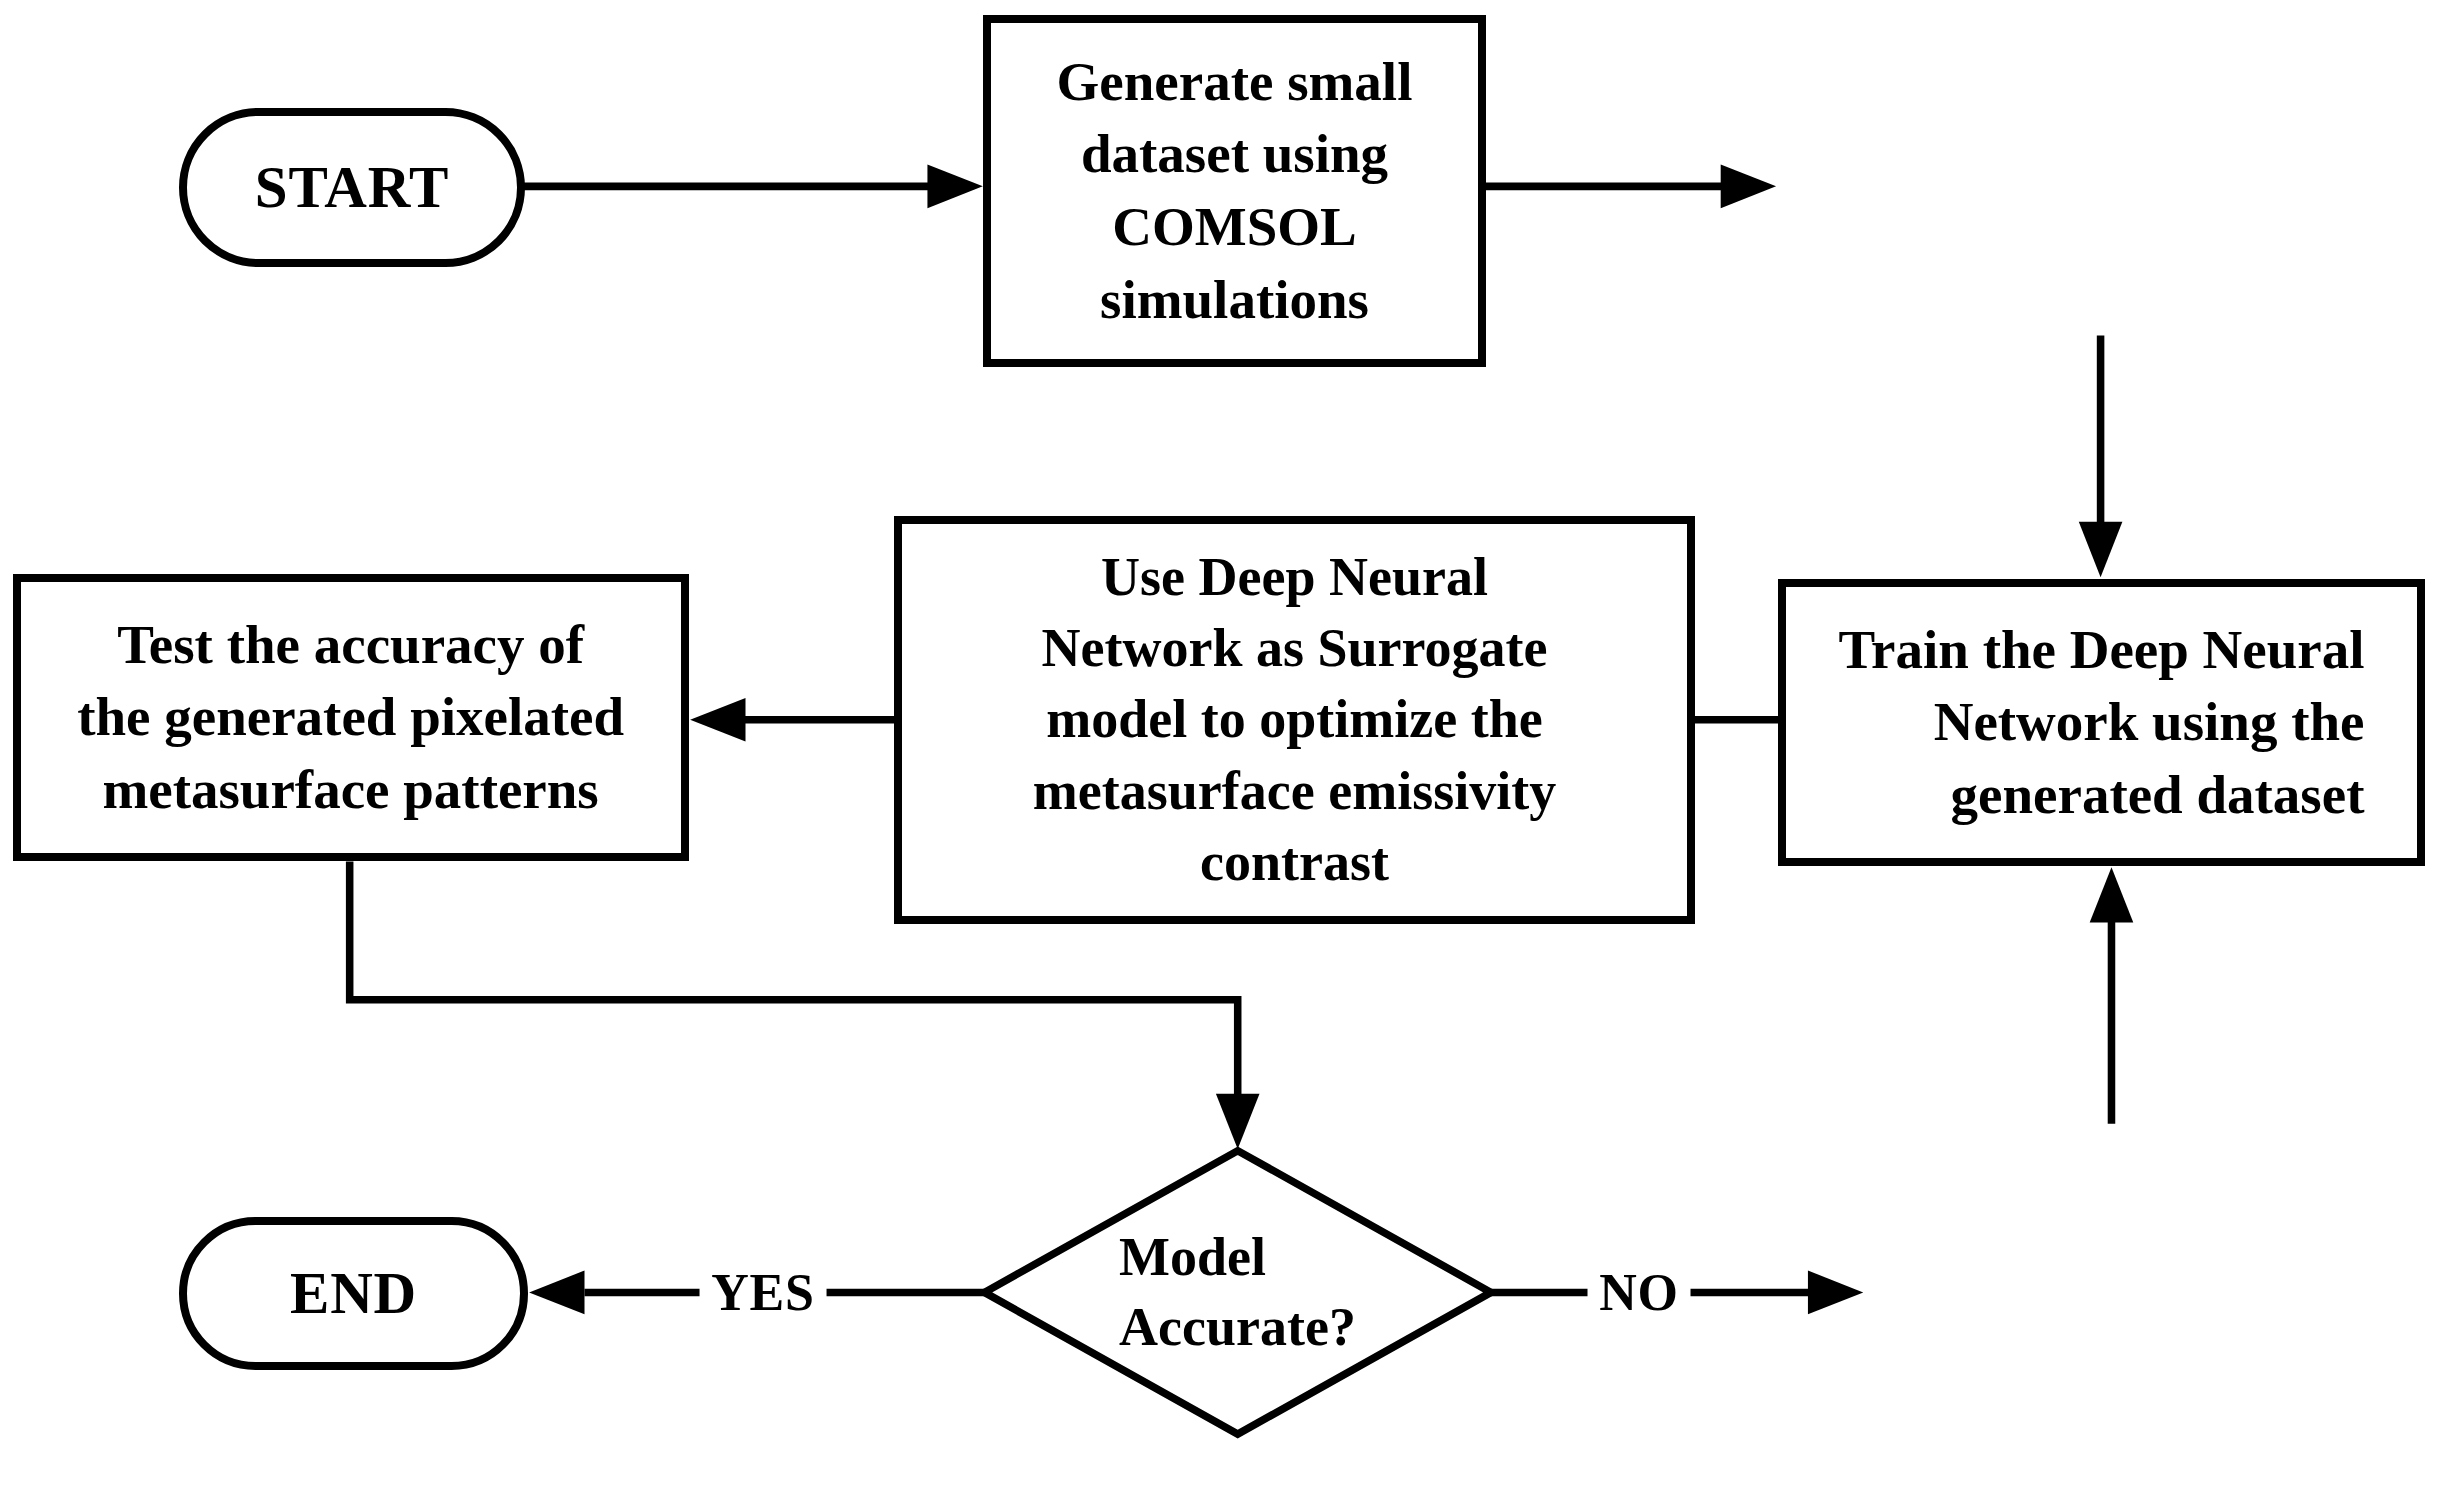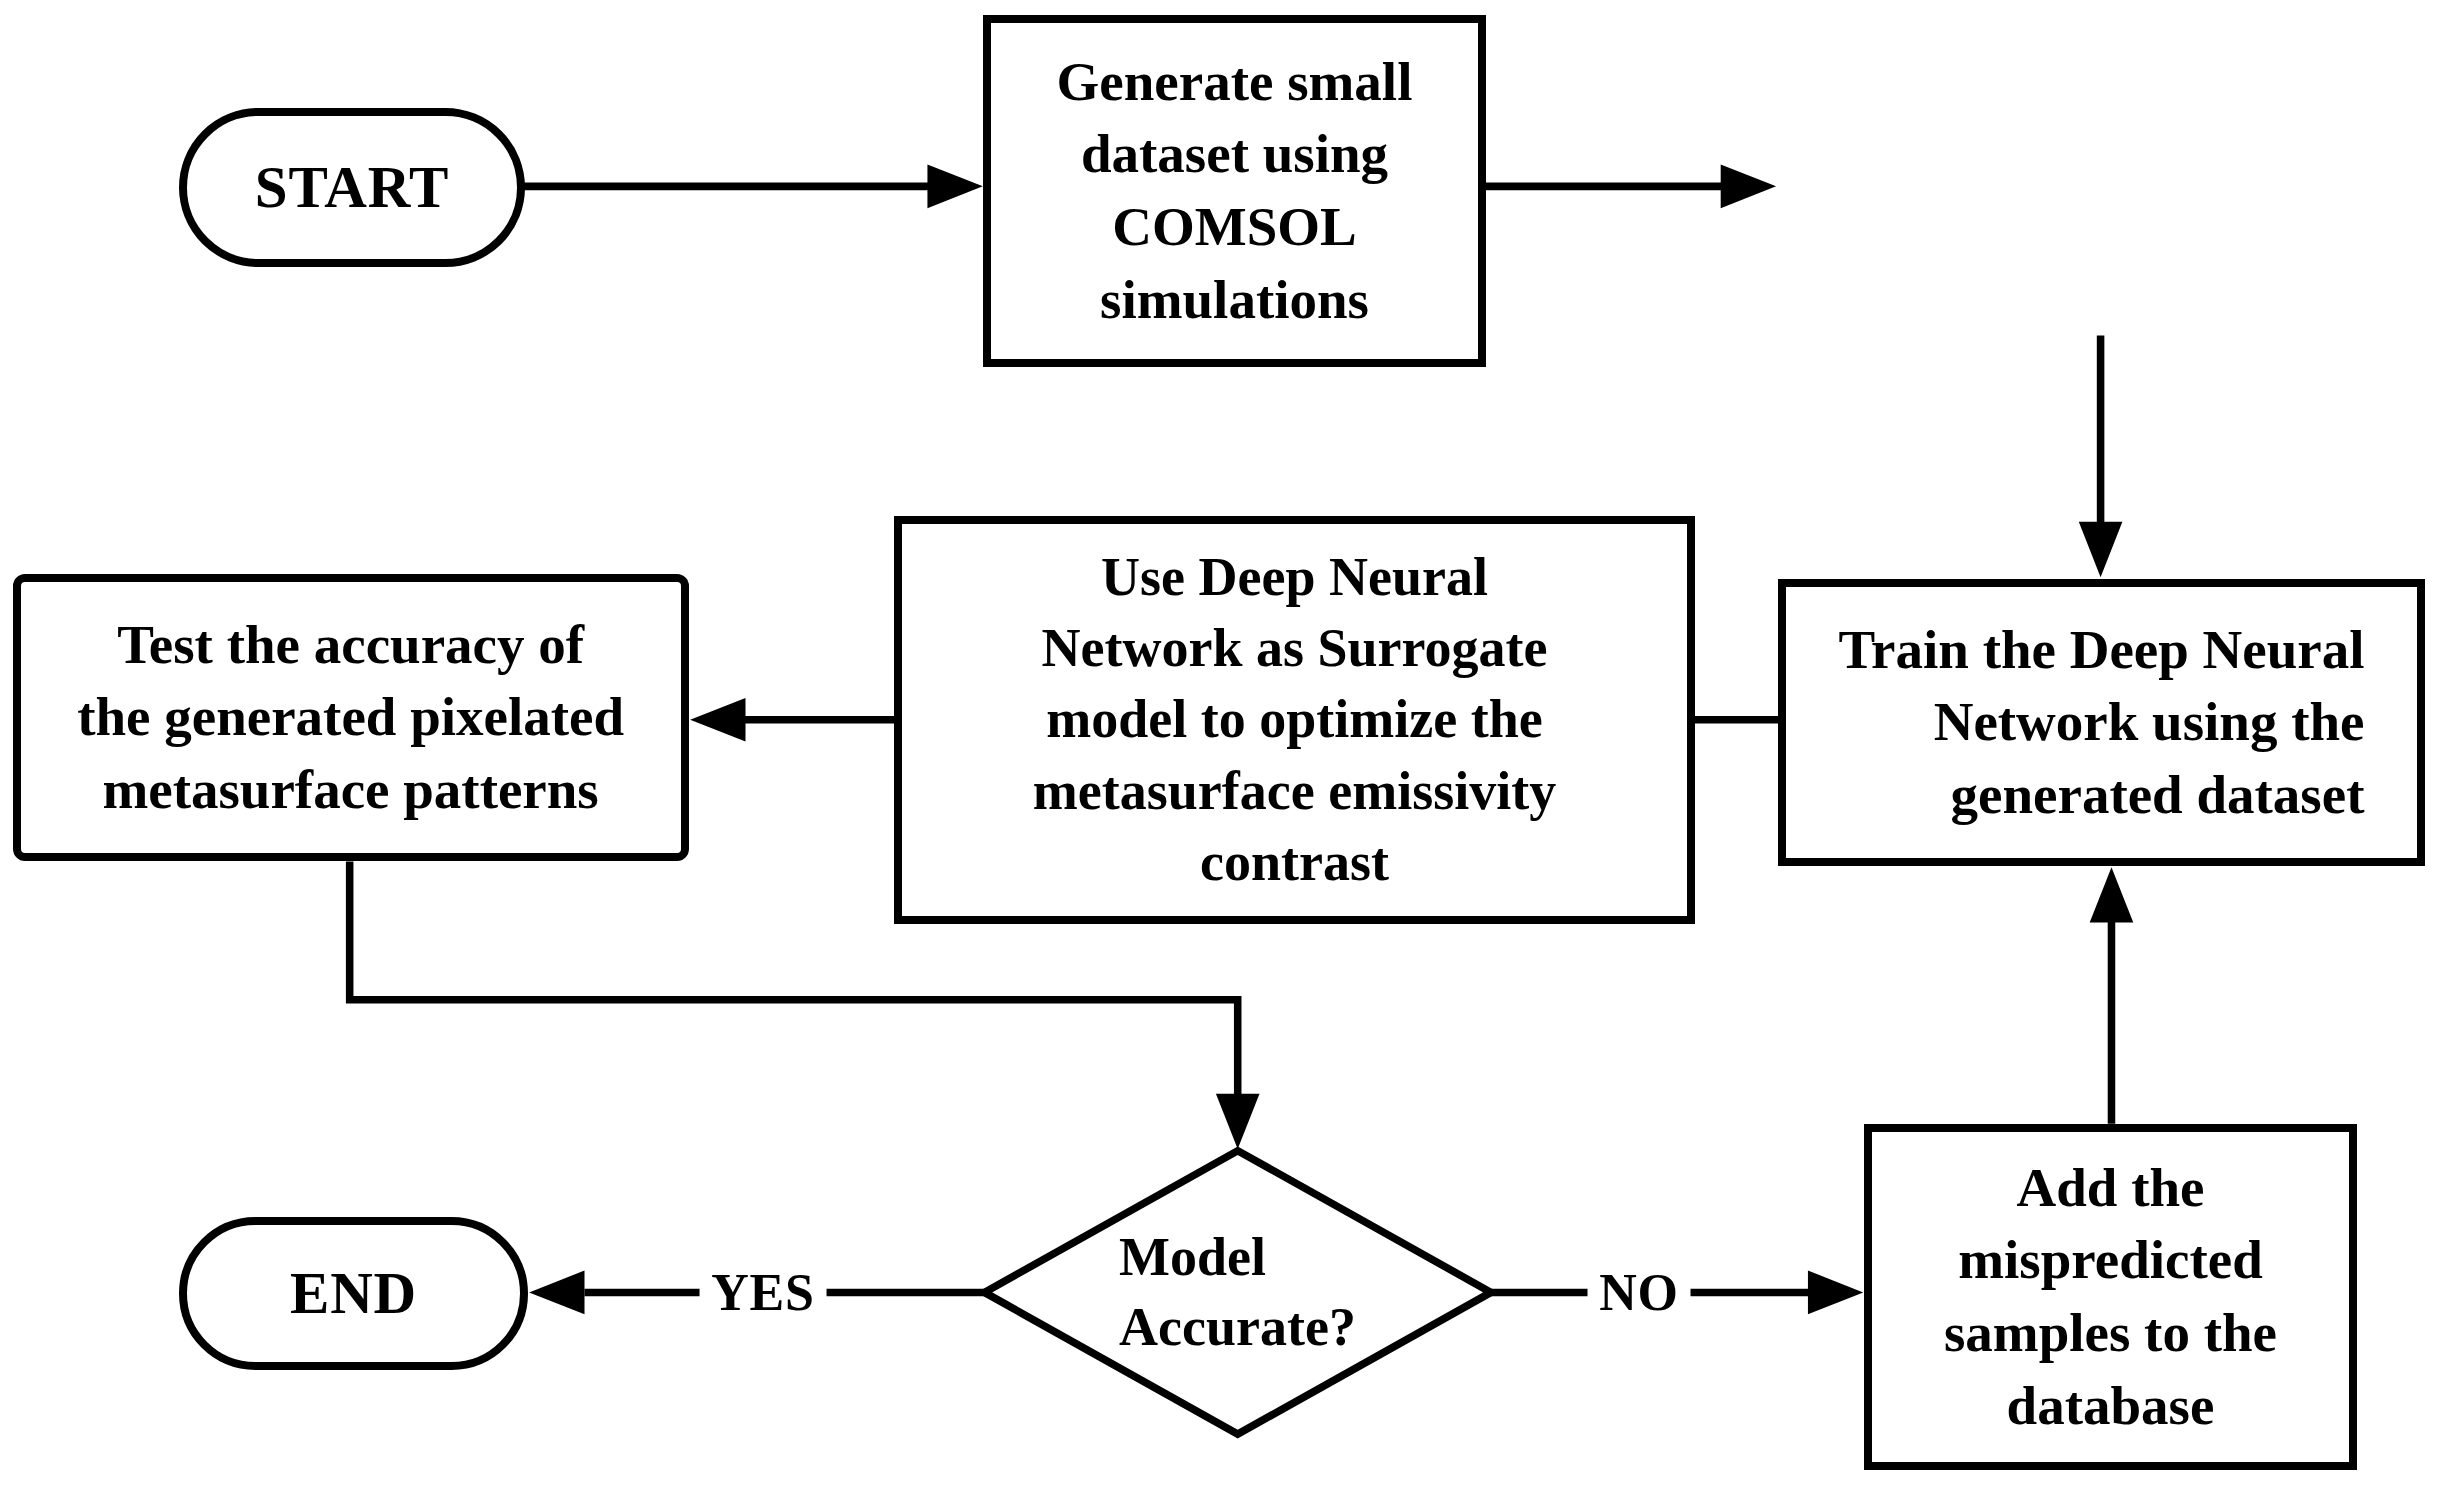--- a/index.html
+++ b/index.html
@@ -89,31 +89,27 @@
   <div class="node process" style="left:1778px;top:579px;width:647px;height:287px;text-align:right;">Train the Deep Neural
 Network using the
 generated dataset</div>
 
   <div class="node process" style="left:894px;top:516px;width:801px;height:408px;font-size:54px;">Use Deep Neural
 Network as Surrogate
 model to optimize the
 metasurface emissivity
 contrast</div>
 
-  <div class="node process" style="left:12.6px;top:574px;width:676px;height:287px;border-radius:12px;">Test the accuracy of
+  <div class="node process" style="left:12.6px;top:574px;width:676px;height:287px;">Test the accuracy of
 the generated pixelated
 metasurface patterns</div>
 
   <div class="decision-text" style="left:1070px;top:1183px;width:335px;height:218px;">Model
 Accurate?</div>
 
-  <div class="node process" style="left:1864px;top:1124px;width:493px;height:346px;">Add the
-mispredicted
-samples to the
-database</div>
 
   <div class="node terminal" style="left:179px;top:1217px;width:349px;height:153px;">END</div>
 
   <div class="edge-label" style="left:763px;top:1292px;">YES</div>
 
   <div class="edge-label" style="left:1639px;top:1292px;">NO</div>
 
 </div>
 
 

